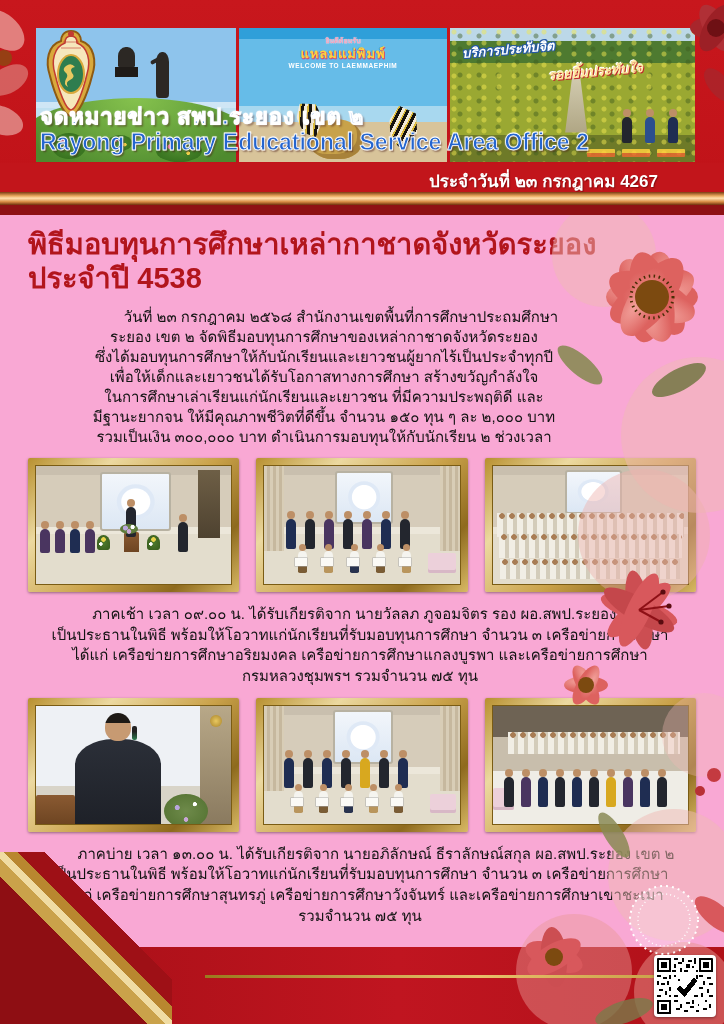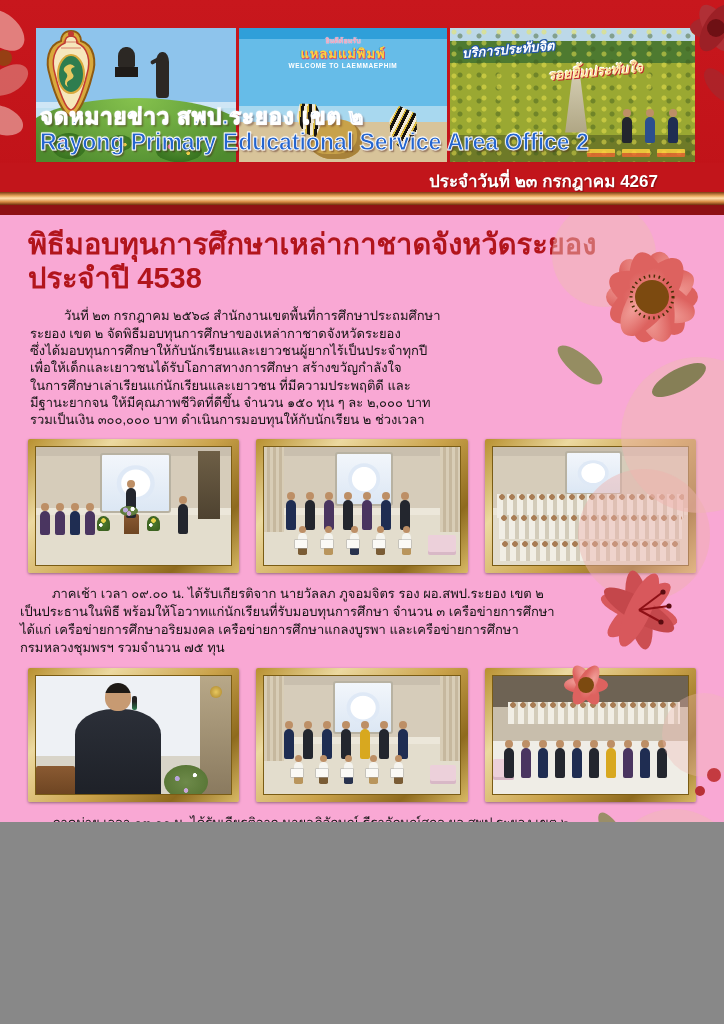--- a/index.html
+++ b/index.html
@@ -1,17 +1,17 @@
 <!DOCTYPE html>
 <html><head>
 <meta charset="utf-8">
 <style>
   html,body{margin:0;padding:0;}
   body{font-family:"Liberation Sans",sans-serif;background:#888;}
-  .page{position:relative;width:724px;height:822px;overflow:hidden;background:#fff;margin:0 auto;}
+  .page{position:relative;width:724px;height:1024px;overflow:hidden;background:#fff;margin:0 auto;}
 
   
   .hero{position:absolute;left:0;top:0;width:724px;height:215px;background:linear-gradient(180deg,#c8171d,#bf1218);z-index:1;}
   .collage{position:absolute;left:36px;top:28px;right:30px;height:134px;display:flex;gap:3px;z-index:2;}
   .ph{position:relative;overflow:hidden;flex:none;}
   .ph1{width:200px;background:linear-gradient(180deg,#8ec4ec 0 55%,#cfe6f5 55% 60%,#bfe0f0 60%);}
   .hill{position:absolute;bottom:-6px;left:-14px;right:-14px;height:52%;background:radial-gradient(ellipse at 50% 0,#86c24e,#4e8a2e 80%);border-radius:50% 50% 0 0/55% 55% 0 0;}
   .st1{position:absolute;left:41%;top:14%;width:17px;height:20px;background:#2c2824;border-radius:45% 45% 8% 8%;}
   .st1::after{content:"";position:absolute;left:-3px;top:20px;width:23px;height:10px;background:#1f1b18;}
   .st2{position:absolute;left:60%;top:18%;width:13px;height:46px;background:#2c2824;border-radius:45% 45% 25% 25%/22% 22% 10% 10%;}
@@ -38,21 +38,21 @@
   .title-en{margin-top:3px;font-size:23px;font-weight:bold;color:#2465cf;-webkit-text-stroke:.8px #fff;text-shadow:0 0 2px #fff,1.5px 1.5px 1.5px rgba(60,10,10,.45);}
   .datebar{position:absolute;left:0;top:163px;width:724px;height:29px;background:#c2151b;z-index:5;}
   .datebar span{position:absolute;right:66px;top:4px;font-size:17px;font-weight:bold;color:#fff;text-shadow:1px 1px 1px rgba(80,0,0,.5);}
   .golddiv{position:absolute;left:0;top:192px;width:724px;height:13px;background:linear-gradient(180deg,#7c3a12,#e9a95e 30%,#ffe0ae 48%,#d88c44 75%,#6d2f0c);z-index:5;}
   .redline{position:absolute;left:0;top:205px;width:724px;height:10px;background:#8e1114;z-index:5;}
   .corner-fl{position:absolute;z-index:3;pointer-events:none;}
 
   
   .content{position:absolute;left:0;top:215px;width:724px;height:732px;background:#f9a8d4;z-index:2;}
   .headline{margin:12px 0 0 28px;font-size:29px;line-height:1.18;font-weight:bold;color:#b2151c;position:relative;z-index:3;}
-  .para{position:relative;z-index:3;color:#141414;font-size:13px;line-height:1.33;white-space:pre-line;}
+  .para{position:relative;z-index:3;color:#141414;font-size:15px;line-height:1.33;white-space:pre-line;text-align:center;}
   .p1{margin:12px 0 0 30px;width:588px;text-indent:34px;}
   .p2,.p3{margin:12px 24px 0 20px;text-indent:32px;line-height:1.38;}
   .prow{position:relative;z-index:3;display:flex;gap:17px;margin:11px 28px 0 28px;}
   .frame{flex:1;padding:7px;background:linear-gradient(135deg,#b8902f,#ecd9a0 25%,#caa24a 55%,#8e6a1e 80%,#d8b964);box-shadow:0 1px 3px rgba(0,0,0,.4);border-radius:2px;}
   .scene{position:relative;height:118px;overflow:hidden;border:1px solid #7a5c14;}
   .s-room{background:linear-gradient(180deg,#c9bfae 0 8%,#d6ccba 8% 52%,#ece7da 52% 58%,#e3ddcd 58%);}
   .s-screenbg{background:linear-gradient(180deg,#eef1f5 0 68%,#d8d4c8 68%);}
   .s-hall{background:linear-gradient(180deg,#6e6354 0 26%,#c8beac 26% 55%,#efede6 55%);}
   .screen{position:absolute;background:linear-gradient(180deg,#f2f6fb,#dce7f4);border:2px solid #b8b2a2;border-radius:3px;}
   .screen::after{content:"";position:absolute;left:50%;top:50%;width:58%;height:64%;transform:translate(-50%,-50%);border-radius:50%;background:radial-gradient(ellipse,#fff 0 52%,#dfe9f6 56%);}

